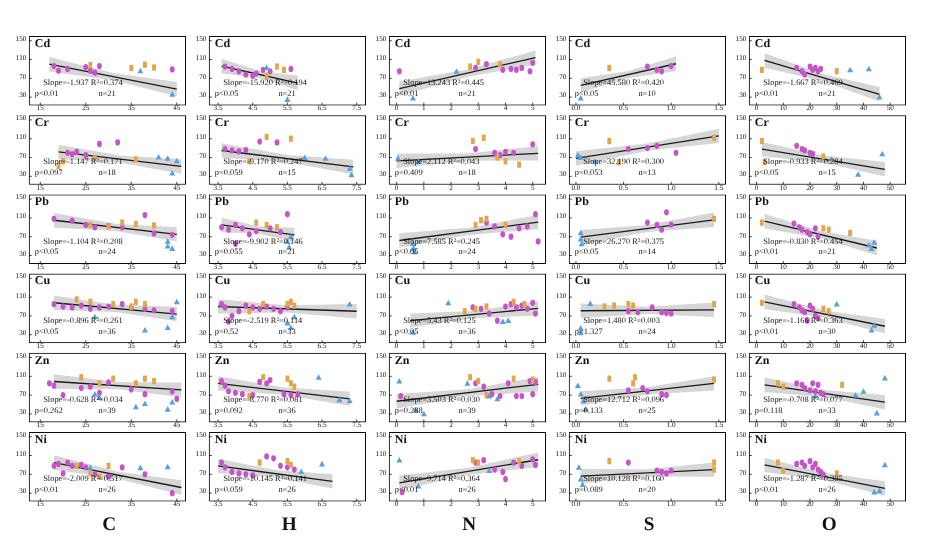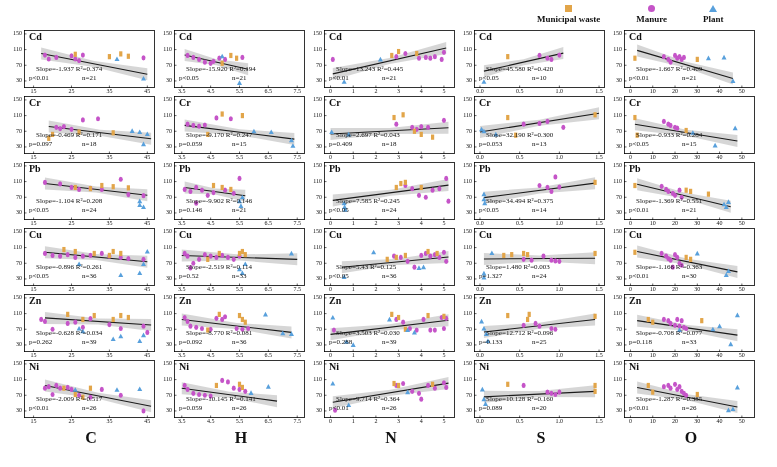--- a/index.html
+++ b/index.html
@@ -22,34 +22,20 @@
   .nval{position:absolute;left:58px;top:44px;font-size:7px;white-space:nowrap;}
   .xlab{position:absolute;top:58px;width:20px;margin-left:-10px;text-align:center;font-size:6px;}
   .collabels{position:absolute;top:429px;left:8px;display:grid;grid-template-columns:repeat(5,150px);}
   .collabel{text-align:center;padding-left:16px;font-size:16px;font-weight:bold;}
 </style>
 </head>
 <body>
 
 <div class="figure">
 
-  <div class="legend">
-    <div class="legend-item">
-      <span class="mk-square" style="background:#e2a549;"></span>
-      <span class="legend-label">Municipal waste</span>
-    </div>
-    <div class="legend-item">
-      <span class="mk-circle" style="background:#c554c8;"></span>
-      <span class="legend-label">Manure</span>
-    </div>
-    <div class="legend-item">
-      <span class="mk-triangle"></span>
-      <span class="legend-label">Plant</span>
-    </div>
-  </div>
 
   <div class="grid" id="grid">
       <div class="cell">
         <span class="ylab" style="top: 0.418919px;">150</span>
         <span class="ylab" style="top: 16.0946px;">110</span>
         <span class="ylab" style="top: 31.7703px;">70</span>
         <span class="ylab" style="top: 47.4459px;">30</span>
         <div class="plotwrap">
           <svg width="131" height="58" class="plot">
             <polygon points="17.16417910447761,17.51351351351351 70.23880597014926,30.898648648648646 123.31343283582089,38.28378378378378 123.31343283582089,50.28378378378378 70.23880597014926,36.898648648648646 17.16417910447761,29.51351351351351" fill="#c8c8c8" opacity="0.75"></polygon>
@@ -288,21 +274,21 @@
             <line x1="47.492537313432834" y1="58" x2="47.492537313432834" y2="55.5" stroke="#000" stroke-width="0.6"></line>
             <line x1="85.40298507462687" y1="58" x2="85.40298507462687" y2="55.5" stroke="#000" stroke-width="0.6"></line>
             <line x1="123.31343283582089" y1="58" x2="123.31343283582089" y2="55.5" stroke="#000" stroke-width="0.6"></line>
             <line x1="0" y1="3.9189189189189193" x2="2.5" y2="3.9189189189189193" stroke="#000" stroke-width="0.6"></line>
             <line x1="0" y1="19.594594594594597" x2="2.5" y2="19.594594594594597" stroke="#000" stroke-width="0.6"></line>
             <line x1="0" y1="35.270270270270274" x2="2.5" y2="35.270270270270274" stroke="#000" stroke-width="0.6"></line>
             <line x1="0" y1="50.945945945945944" x2="2.5" y2="50.945945945945944" stroke="#000" stroke-width="0.6"></line>
             <rect x="0.4" y="0.4" width="130.2" height="57.2" fill="none" stroke="#000" stroke-width="0.8"></rect>
           </svg>
           <div class="metal">Cr</div>
-          <div class="stats1">Slope=-0.469 R²=0.171</div>
+          <div class="stats1">Slope=-1.147 R²=0.171</div>
           <div class="pval">p=0.097</div>
           <div class="nval">n=18</div>
           <span class="xlab" style="left: 9.58209px;">15</span>
           <span class="xlab" style="left: 47.4925px;">25</span>
           <span class="xlab" style="left: 85.403px;">35</span>
           <span class="xlab" style="left: 123.313px;">45</span>
         </div>
       </div>
       <div class="cell">
         <span class="ylab" style="top: 0.418919px;">150</span>
@@ -376,21 +362,21 @@
             <line x1="74.57142857142857" y1="58" x2="74.57142857142857" y2="55.5" stroke="#000" stroke-width="0.6"></line>
             <line x1="97.25" y1="58" x2="97.25" y2="55.5" stroke="#000" stroke-width="0.6"></line>
             <line x1="119.92857142857142" y1="58" x2="119.92857142857142" y2="55.5" stroke="#000" stroke-width="0.6"></line>
             <line x1="0" y1="3.9189189189189193" x2="2.5" y2="3.9189189189189193" stroke="#000" stroke-width="0.6"></line>
             <line x1="0" y1="19.594594594594597" x2="2.5" y2="19.594594594594597" stroke="#000" stroke-width="0.6"></line>
             <line x1="0" y1="35.270270270270274" x2="2.5" y2="35.270270270270274" stroke="#000" stroke-width="0.6"></line>
             <line x1="0" y1="50.945945945945944" x2="2.5" y2="50.945945945945944" stroke="#000" stroke-width="0.6"></line>
             <rect x="0.4" y="0.4" width="130.2" height="57.2" fill="none" stroke="#000" stroke-width="0.8"></rect>
           </svg>
           <div class="metal">Cr</div>
-          <div class="stats1">Slope=2.697 R²=0.043</div>
+          <div class="stats1">Slope=2.112 R²=0.043</div>
           <div class="pval">p=0.409</div>
           <div class="nval">n=18</div>
           <span class="xlab" style="left: 6.53571px;">0</span>
           <span class="xlab" style="left: 29.2143px;">1</span>
           <span class="xlab" style="left: 51.8929px;">2</span>
           <span class="xlab" style="left: 74.5714px;">3</span>
           <span class="xlab" style="left: 97.25px;">4</span>
           <span class="xlab" style="left: 119.929px;">5</span>
         </div>
       </div>
@@ -554,21 +540,21 @@
             <line x1="94.36363636363636" y1="58" x2="94.36363636363636" y2="55.5" stroke="#000" stroke-width="0.6"></line>
             <line x1="123.22727272727272" y1="58" x2="123.22727272727272" y2="55.5" stroke="#000" stroke-width="0.6"></line>
             <line x1="0" y1="3.9189189189189193" x2="2.5" y2="3.9189189189189193" stroke="#000" stroke-width="0.6"></line>
             <line x1="0" y1="19.594594594594597" x2="2.5" y2="19.594594594594597" stroke="#000" stroke-width="0.6"></line>
             <line x1="0" y1="35.270270270270274" x2="2.5" y2="35.270270270270274" stroke="#000" stroke-width="0.6"></line>
             <line x1="0" y1="50.945945945945944" x2="2.5" y2="50.945945945945944" stroke="#000" stroke-width="0.6"></line>
             <rect x="0.4" y="0.4" width="130.2" height="57.2" fill="none" stroke="#000" stroke-width="0.8"></rect>
           </svg>
           <div class="metal">Pb</div>
           <div class="stats1">Slope=-9.902 R²=0.146</div>
-          <div class="pval">p=0.146</div>
+          <div class="pval">p=0.055</div>
           <div class="nval">n=21</div>
           <span class="xlab" style="left: 7.77273px;">3.5</span>
           <span class="xlab" style="left: 36.6364px;">4.5</span>
           <span class="xlab" style="left: 65.5px;">5.5</span>
           <span class="xlab" style="left: 94.3636px;">6.5</span>
           <span class="xlab" style="left: 123.227px;">7.5</span>
         </div>
       </div>
       <div class="cell">
         <span class="ylab" style="top: 0.418919px;">150</span>
@@ -640,21 +626,21 @@
             <line x1="45.65625" y1="58" x2="45.65625" y2="55.5" stroke="#000" stroke-width="0.6"></line>
             <line x1="85.34375" y1="58" x2="85.34375" y2="55.5" stroke="#000" stroke-width="0.6"></line>
             <line x1="125.03125" y1="58" x2="125.03125" y2="55.5" stroke="#000" stroke-width="0.6"></line>
             <line x1="0" y1="3.9189189189189193" x2="2.5" y2="3.9189189189189193" stroke="#000" stroke-width="0.6"></line>
             <line x1="0" y1="19.594594594594597" x2="2.5" y2="19.594594594594597" stroke="#000" stroke-width="0.6"></line>
             <line x1="0" y1="35.270270270270274" x2="2.5" y2="35.270270270270274" stroke="#000" stroke-width="0.6"></line>
             <line x1="0" y1="50.945945945945944" x2="2.5" y2="50.945945945945944" stroke="#000" stroke-width="0.6"></line>
             <rect x="0.4" y="0.4" width="130.2" height="57.2" fill="none" stroke="#000" stroke-width="0.8"></rect>
           </svg>
           <div class="metal">Pb</div>
-          <div class="stats1">Slope=34.494 R²=0.375</div>
+          <div class="stats1">Slope=26.270 R²=0.375</div>
           <div class="pval">p&lt;0.05</div>
           <div class="nval">n=14</div>
           <span class="xlab" style="left: 5.96875px;">0.0</span>
           <span class="xlab" style="left: 45.6562px;">0.5</span>
           <span class="xlab" style="left: 85.3438px;">1.0</span>
           <span class="xlab" style="left: 125.031px;">1.5</span>
         </div>
       </div>
       <div class="cell">
         <span class="ylab" style="top: 0.418919px;">150</span>
@@ -685,21 +671,21 @@
             <line x1="73.29824561403508" y1="58" x2="73.29824561403508" y2="55.5" stroke="#000" stroke-width="0.6"></line>
             <line x1="95.57894736842104" y1="58" x2="95.57894736842104" y2="55.5" stroke="#000" stroke-width="0.6"></line>
             <line x1="117.85964912280701" y1="58" x2="117.85964912280701" y2="55.5" stroke="#000" stroke-width="0.6"></line>
             <line x1="0" y1="3.9189189189189193" x2="2.5" y2="3.9189189189189193" stroke="#000" stroke-width="0.6"></line>
             <line x1="0" y1="19.594594594594597" x2="2.5" y2="19.594594594594597" stroke="#000" stroke-width="0.6"></line>
             <line x1="0" y1="35.270270270270274" x2="2.5" y2="35.270270270270274" stroke="#000" stroke-width="0.6"></line>
             <line x1="0" y1="50.945945945945944" x2="2.5" y2="50.945945945945944" stroke="#000" stroke-width="0.6"></line>
             <rect x="0.4" y="0.4" width="130.2" height="57.2" fill="none" stroke="#000" stroke-width="0.8"></rect>
           </svg>
           <div class="metal">Pb</div>
-          <div class="stats1">Slope=-1.369 R²=0.551</div>
+          <div class="stats1">Slope=-0.830 R²=0.454</div>
           <div class="pval">p&lt;0.01</div>
           <div class="nval">n=21</div>
           <span class="xlab" style="left: 6.45614px;">0</span>
           <span class="xlab" style="left: 28.7368px;">10</span>
           <span class="xlab" style="left: 51.0175px;">20</span>
           <span class="xlab" style="left: 73.2982px;">30</span>
           <span class="xlab" style="left: 95.5789px;">40</span>
           <span class="xlab" style="left: 117.86px;">50</span>
         </div>
       </div>

